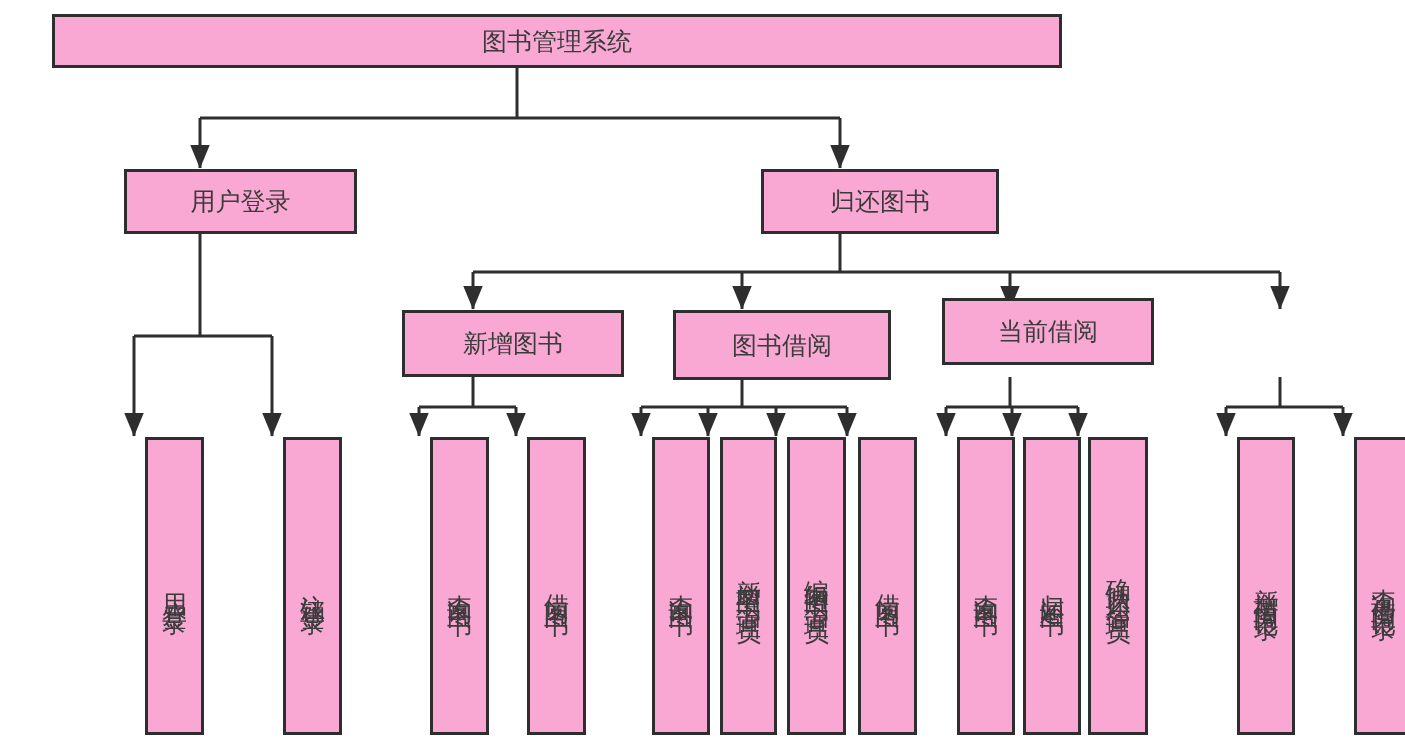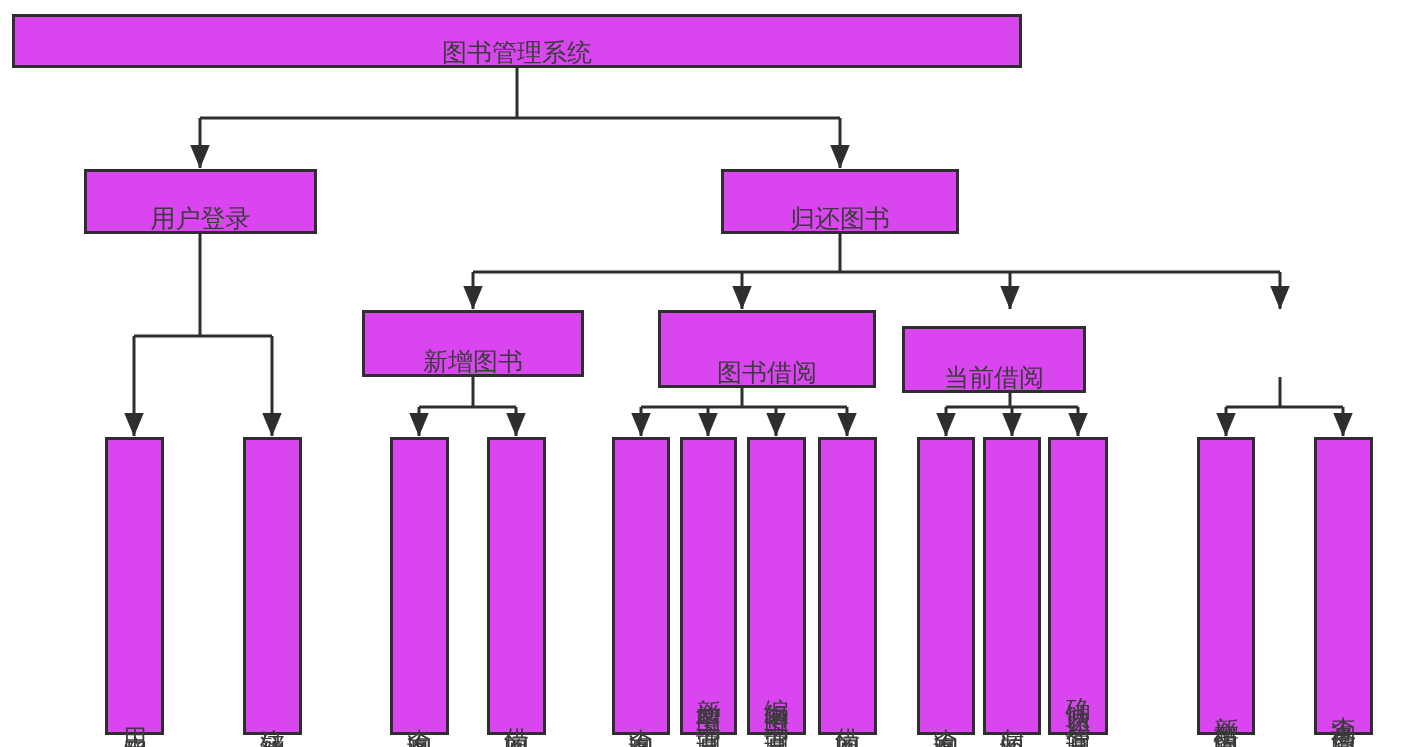--- a/index.html
+++ b/index.html
@@ -18,26 +18,27 @@
   .connectors {
     position: absolute;
     left: 0;
     top: 0;
     width: 1405px;
     height: 747px;
   }
   .box {
     position: absolute;
     box-sizing: border-box;
-    background: #d946ef;
+    background: #f9a8d4;
     border: 3px solid #2e2e2e;
     display: flex;
-    align-items: flex-end;
+    align-items: center;
     justify-content: center;
     z-index: 1;
+    margin-left: 40px;
   }
   .box .lbl {
     color: #3b3b3b;
     font-size: 25px;
     line-height: 1;
     white-space: nowrap;
   }
   .box.v .lbl {
     writing-mode: vertical-rl;
     text-orientation: mixed;
@@ -117,24 +118,24 @@
   <div class="box" style="left:84px; top:169px; width:233px; height:65px">
     <span class="lbl">用户登录</span>
   </div>
   <div class="box" style="left:721px; top:169px; width:238px; height:65px">
     <span class="lbl">归还图书</span>
   </div>
 
   <div class="box" style="left:362px; top:310px; width:222px; height:67px">
     <span class="lbl">新增图书</span>
   </div>
-  <div class="box" style="left:658px; top:310px; width:218px; height:78px">
+  <div class="box" style="left:633px; top:310px; width:218px; height:70px">
     <span class="lbl">图书借阅</span>
   </div>
-  <div class="box" style="left:902px; top:326px; width:184px; height:67px">
+  <div class="box" style="left:902px; top:298px; width:212px; height:67px">
     <span class="lbl">当前借阅</span>
   </div>
 
   <div class="box v" style="left:105px; top:437px; width:59px; height:298px">
     <span class="lbl">用户登录</span>
   </div>
   <div class="box v" style="left:243px; top:437px; width:59px; height:298px">
     <span class="lbl">注销登录</span>
   </div>
 

